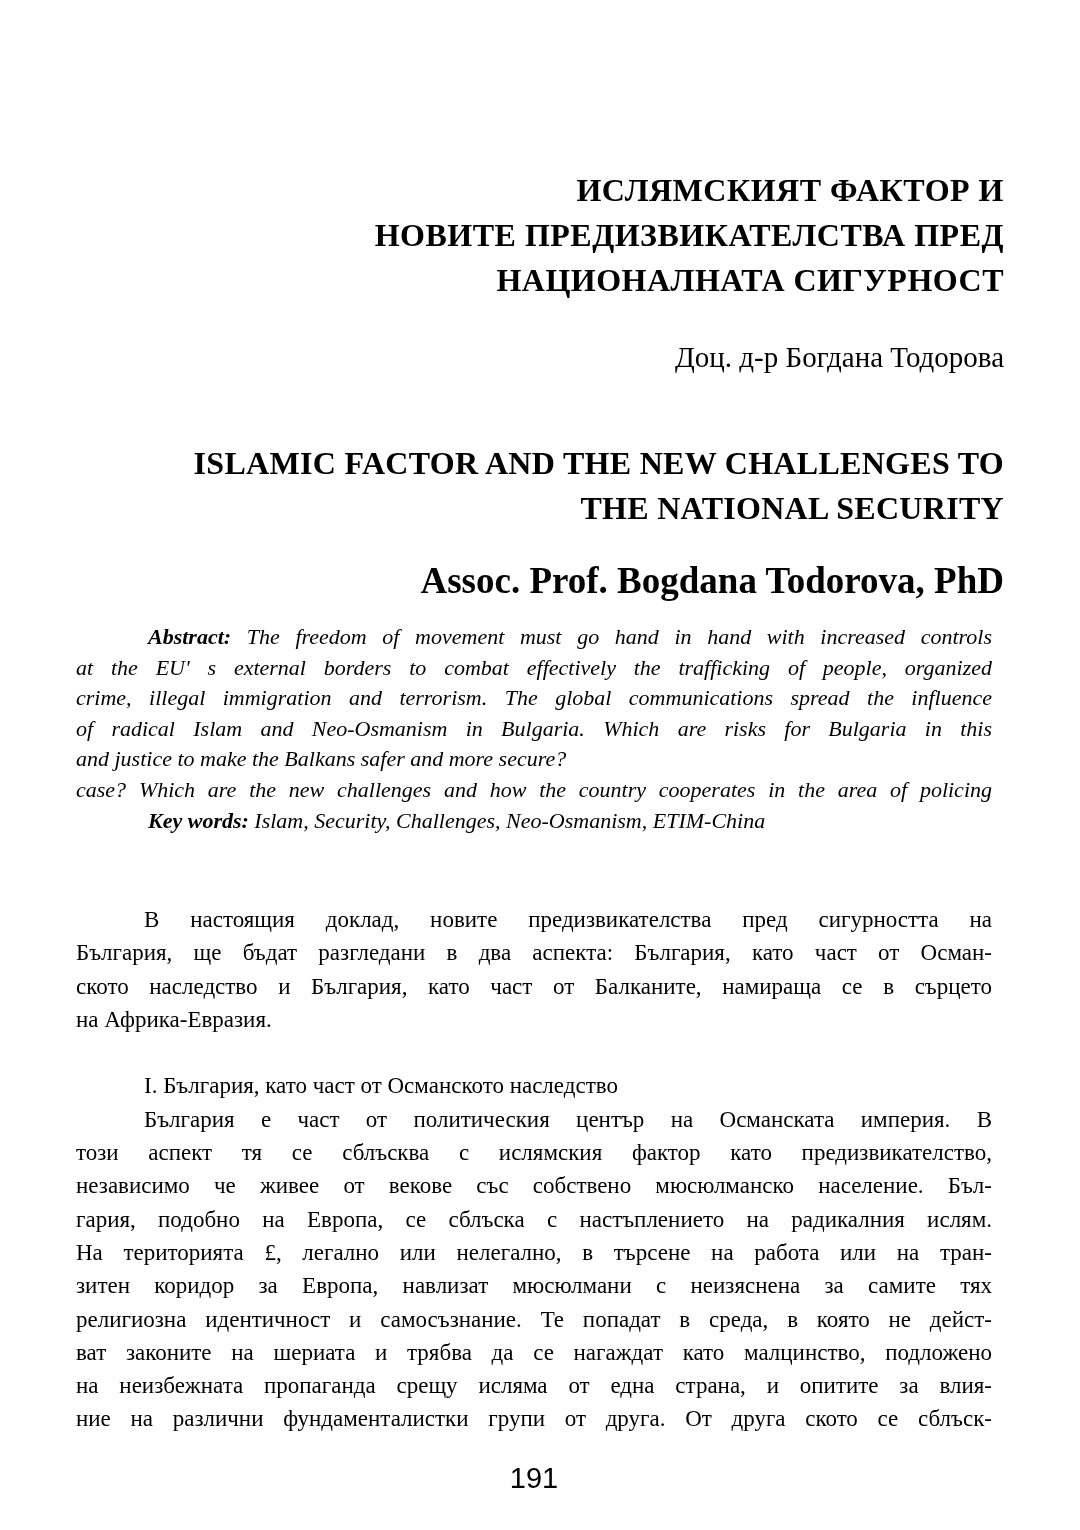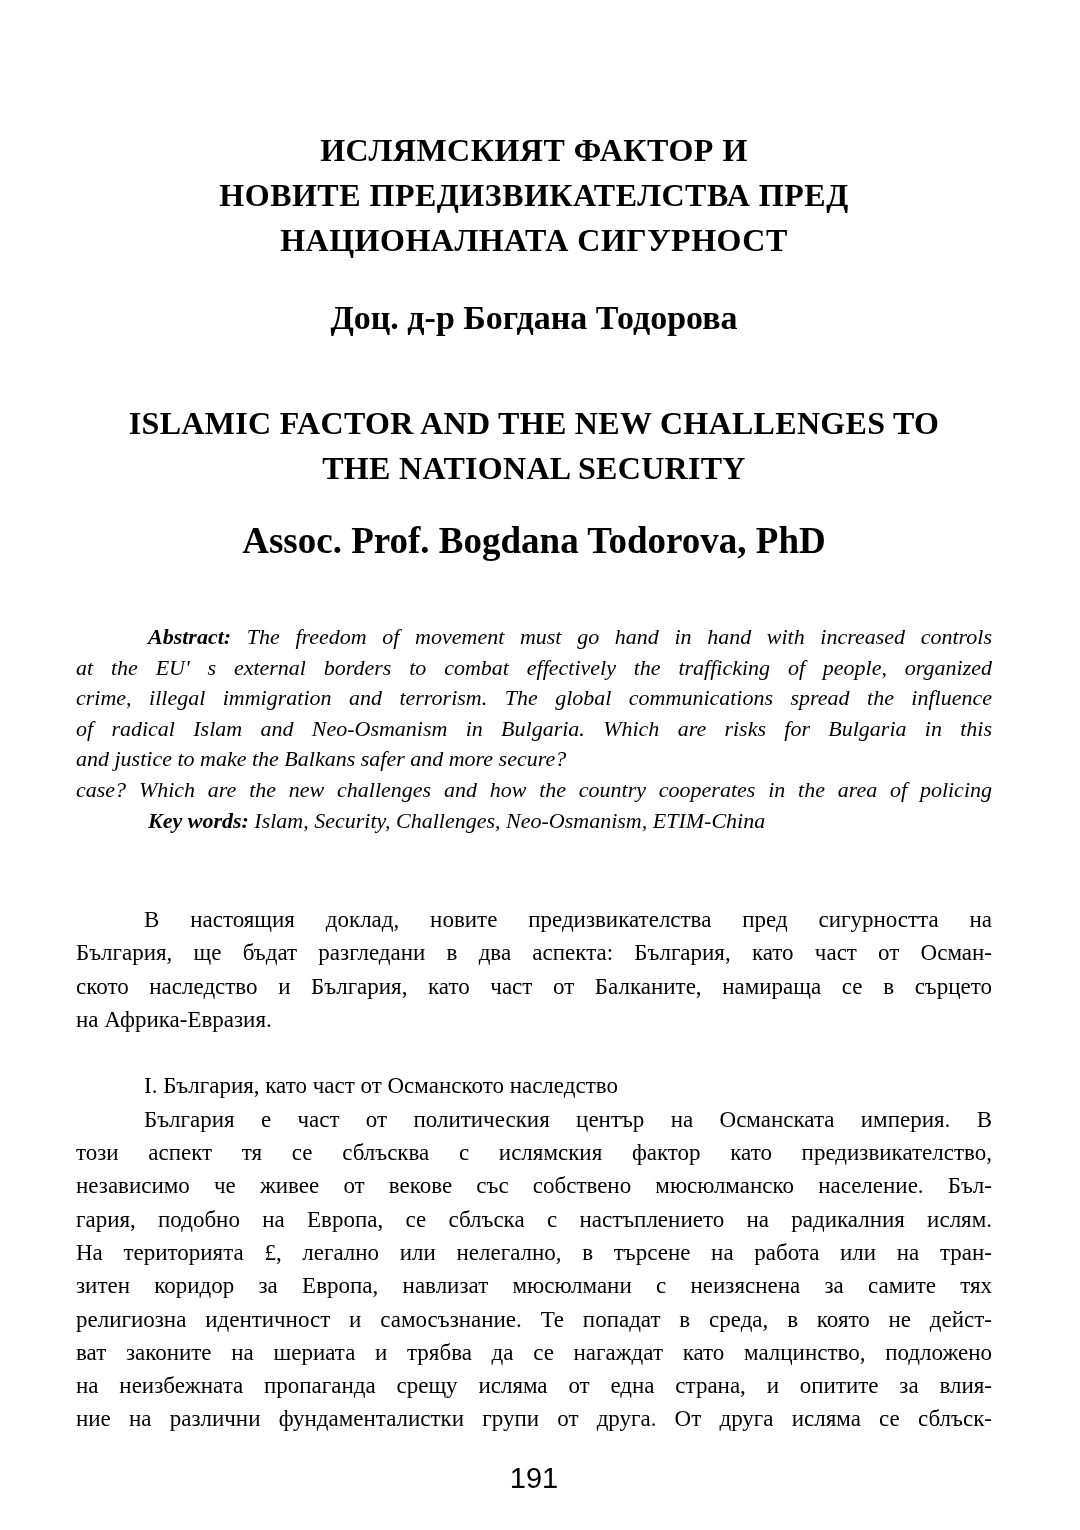--- a/index.html
+++ b/index.html
@@ -12,35 +12,36 @@
     width: 1080px;
     height: 1530px;
     background: #ffffff;
     color: #000000;
     font-family: "Liberation Serif", serif;
     overflow: hidden;
   }
   
   .center-block {
     position: absolute;
-    left: 76px;
+    left: 88px;
     width: 916px;
-    text-align: center;
+    text-align: right;
+    margin-top: 40px;
   }
   .bg-title {
     top: 128px;
     font-size: 32px;
     font-weight: bold;
     line-height: 45px;
     letter-spacing: 0.5px;
   }
   .bg-author {
     top: 295px;
-    font-size: 34px;
-    font-weight: bold;
+    font-size: 29px;
+    font-weight: normal;
     line-height: 45px;
   }
   .en-title {
     top: 401px;
     font-size: 32px;
     font-weight: bold;
     line-height: 45px;
     letter-spacing: 0.3px;
   }
   .en-author {
@@ -139,18 +140,18 @@
 
     <div class="line jl ind-b">България е част от политическия център на Османската империя. В</div>
     <div class="line jl">този аспект тя се сблъсква с ислямския фактор като предизвикателство,</div>
     <div class="line jl">независимо че живее от векове със собствено мюсюлманско население. Бъл-</div>
     <div class="line jl">гария, подобно на Европа, се сблъска с настъплението на радикалния ислям.</div>
     <div class="line jl">На територията £, легално или нелегално, в търсене на работа или на тран-</div>
     <div class="line jl">зитен коридор за Европа, навлизат мюсюлмани с неизяснена за самите тях</div>
     <div class="line jl">религиозна идентичност и самосъзнание. Те попадат в среда, в която не дейст-</div>
     <div class="line jl">ват законите на шериата и трябва да се нагаждат като малцинство, подложено</div>
     <div class="line jl">на неизбежната пропаганда срещу исляма от една страна, и опитите за влия-</div>
-    <div class="line jl">ние на различни фундаменталистки групи от друга. От друга исляма се сблъск-</div>
+    <div class="line jl">ние на различни фундаменталистки групи от друга. От друга ското се сблъск-</div>
   </div>
 
   <div class="pagenum">191</div>
 
 </div>
 
 </body></html>

